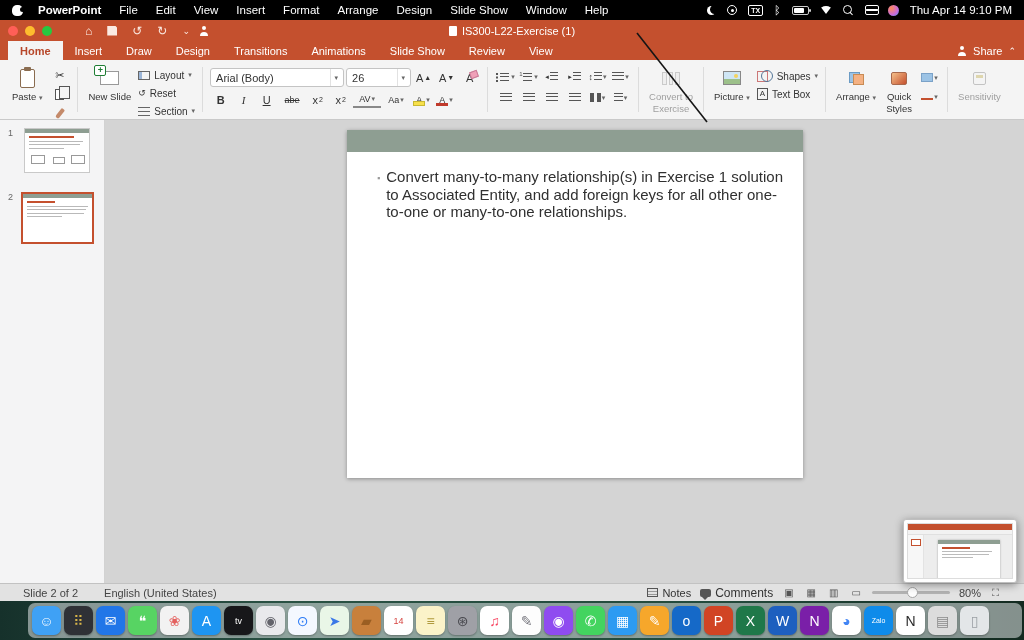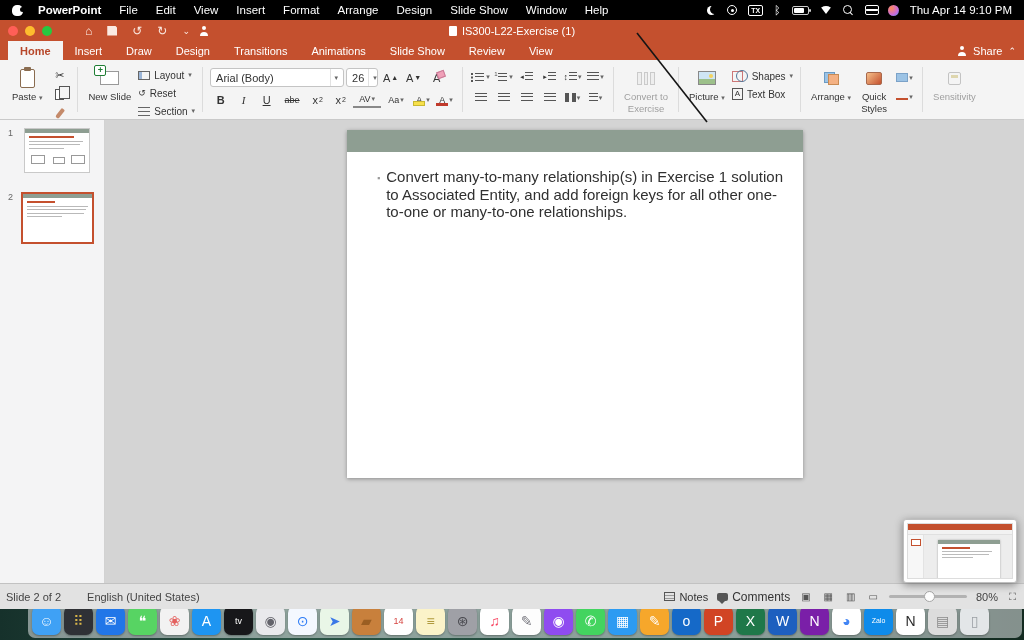--- a/index.html
+++ b/index.html
@@ -120,21 +120,21 @@
   .dbox { position:absolute; border:1px solid #999; background:#fff; }
 
   .canvas { flex:1; background:#D4D4D4; position:relative; }
   .slide { position:absolute; left:242px; top:10px; width:456px; height:348px; background:#fff; box-shadow:0 1px 4px rgba(0,0,0,.35); }
   .slide-band { height:22px; background:#8E9E92; }
   .slide-title { margin:26px 0 0 28px; font-size:21px; color:#C44F2E; }
   .slide-bullet { display:flex; margin:16px 0 0 30px; width:410px; font-size:15px; color:#303030; line-height:1.18; }
   .bullet { color:#999; font-size:9px; margin:5px 6px 0 0; flex:none; }
 
   
-  .statusbar { position:absolute; top:583px; left:0; right:0; height:26px; background:#E2E2E2; border-top:1px solid #C2C2C2; display:flex; align-items:center; padding:0 6px; font-size:11px; color:#444; z-index:10; }
+  .statusbar { position:absolute; top:583px; left:0; right:0; height:18px; background:#E2E2E2; border-top:1px solid #C2C2C2; display:flex; align-items:center; padding:0 23px; font-size:11px; color:#444; z-index:10; }
   .sb-left { display:flex; gap:26px; }
   .sb-right { margin-left:auto; display:flex; align-items:center; gap:9px; }
   .noteic { width:11px; height:9px; border:1px solid #555; background:repeating-linear-gradient(to bottom, transparent 0 2px, #999 2px 3px); }
   .bubble { width:11px; height:8px; background:#555; border-radius:2px; position:relative; }
   .bubble::after { content:''; position:absolute; left:2px; bottom:-3px; border-left:3px solid transparent; border-right:3px solid transparent; border-top:3px solid #555; }
   .viewic { font-size:10px; color:#555; padding:0 2px; }
   .track { width:78px; height:3px; background:#B2B2B2; border-radius:2px; position:relative; }
   .knob { position:absolute; left:45%; top:-4px; width:11px; height:11px; border-radius:50%; background:#FDFDFD; border:1px solid #A6A6A6; }
 
   
@@ -273,21 +273,21 @@
     </div>
     <div class="rdiv"></div>
 
     <div class="rgroup">
       <div class="vcol">
         <div class="hrow">
           <span class="combo" style="width:134px">
               <span>Arial (Body)</span>
               <span class="car">▾</span>
             </span>
-          <span class="combo" style="width:32px">
+          <span class="combo" style="width:65px">
               <span>26</span>
               <span class="car">▾</span>
             </span>
           <span class="sq">A<span class="sup">▲</span></span>
           <span class="sq">A<span class="sup">▼</span></span>
           <span class="sq clearfmt">A</span>
         </div>
         <div class="hrow">
           <span class="sq" style="font-weight:bold">B</span>
           <span class="sq" style="font-style:italic;font-family:'Liberation Serif',serif">I</span>

